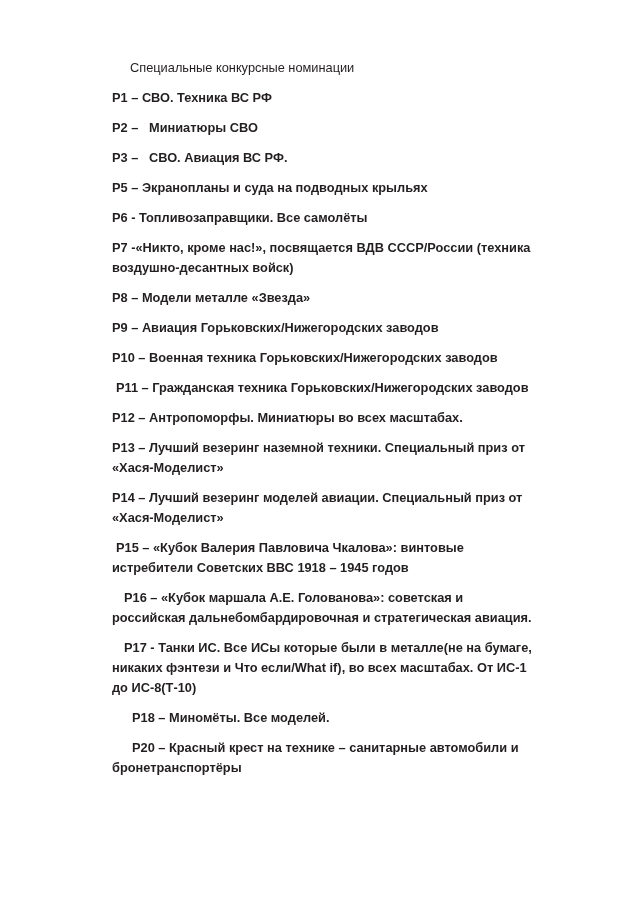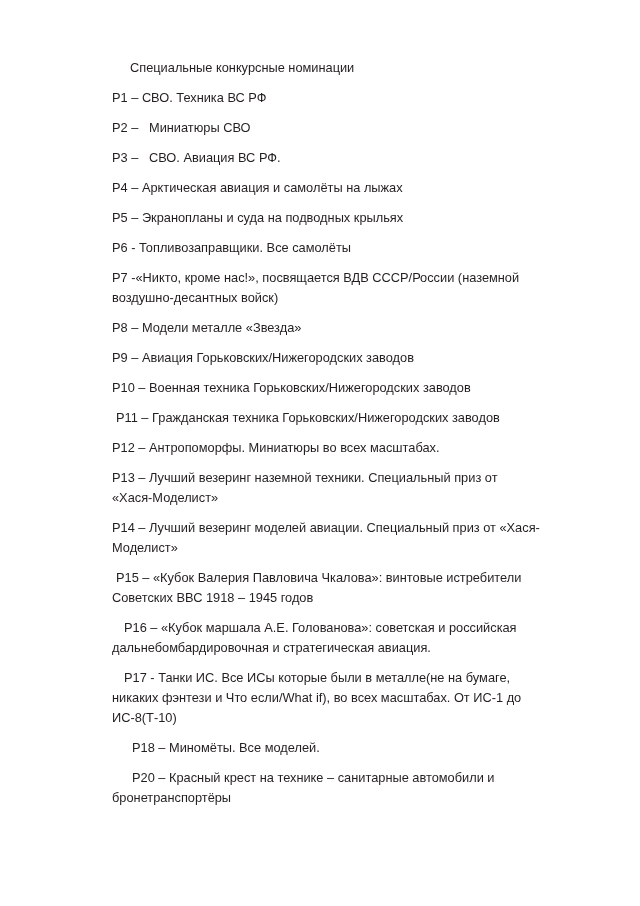--- a/index.html
+++ b/index.html
@@ -34,20 +34,21 @@
   }
 
   .nomination {
     font-size: 12.8px;
     line-height: 20px;
     color: #231f20;
     margin: 0 0 10px 0;
     white-space: pre-wrap;
     text-align: left;
     word-wrap: break-word;
+    font-weight: bold;
   }
 
   .nomination.indent-sm {
     text-indent: 4px;
   }
 
   .nomination.indent-md {
     text-indent: 12px;
   }
 
@@ -60,24 +61,23 @@
 
 <div class="page">
   <div class="doc-body">
 
     <p class="doc-title">Специальные конкурсные номинации</p>
 
     <div id="nomination-list">
         <p class="nomination">Р1 – СВО. Техника ВС РФ</p>
         <p class="nomination">Р2 –   Миниатюры СВО</p>
         <p class="nomination">Р3 –   СВО. Авиация ВС РФ.</p>
-        <p class="nomination">Р4 – Арктическая авиация и самолёты на лыжах</p>
         <p class="nomination">Р5 – Экранопланы и суда на подводных крыльях</p>
         <p class="nomination">Р6 - Топливозаправщики. Все самолёты</p>
-        <p class="nomination">Р7 -«Никто, кроме нас!», посвящается ВДВ СССР/России (наземной воздушно-десантных войск)</p>
+        <p class="nomination">Р7 -«Никто, кроме нас!», посвящается ВДВ СССР/России (техника воздушно-десантных войск)</p>
         <p class="nomination">Р8 – Модели металле «Звезда»</p>
         <p class="nomination">Р9 – Авиация Горьковских/Нижегородских заводов</p>
         <p class="nomination">Р10 – Военная техника Горьковских/Нижегородских заводов</p>
         <p class="nomination indent-sm">Р11 – Гражданская техника Горьковских/Нижегородских заводов</p>
         <p class="nomination">Р12 – Антропоморфы. Миниатюры во всех масштабах.</p>
         <p class="nomination">Р13 – Лучший везеринг наземной техники. Специальный приз от «Хася-Моделист»</p>
         <p class="nomination">Р14 – Лучший везеринг моделей авиации. Специальный приз от «Хася-Моделист»</p>
         <p class="nomination indent-sm">Р15 – «Кубок Валерия Павловича Чкалова»: винтовые истребители Советских ВВС 1918 – 1945 годов</p>
         <p class="nomination indent-md">Р16 – «Кубок маршала А.Е. Голованова»: советская и российская дальнебомбардировочная и стратегическая авиация.</p>
         <p class="nomination indent-md">Р17 - Танки ИС. Все ИСы которые были в металле(не на бумаге, никаких фэнтези и Что если/What if), во всех масштабах. От ИС-1 до ИС-8(Т-10)</p>

